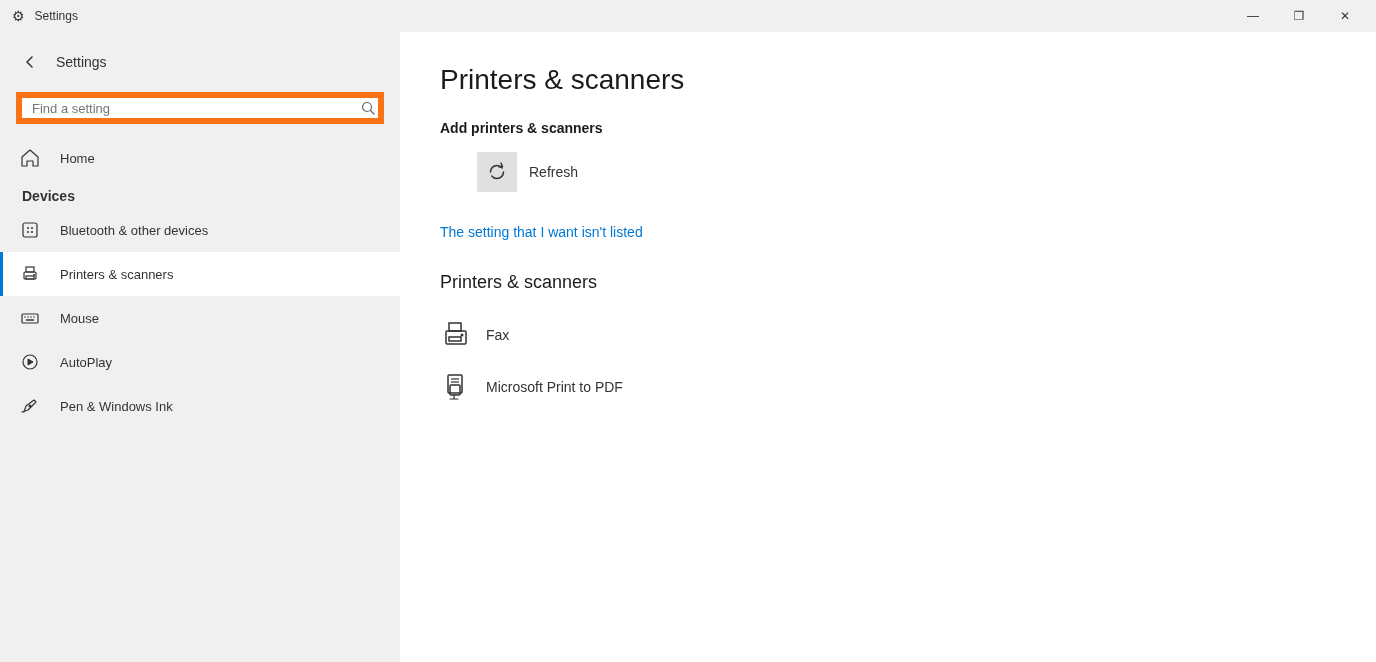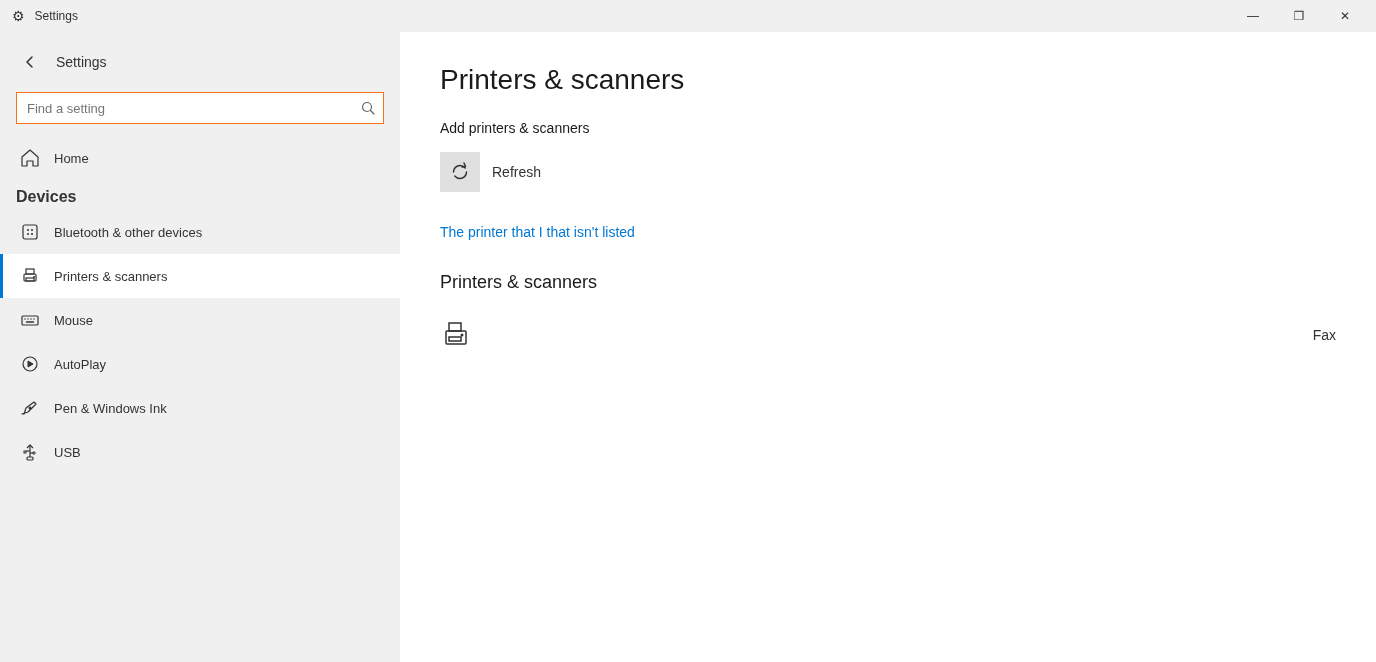--- a/index.html
+++ b/index.html
@@ -39,82 +39,82 @@
       background: none; border: none; cursor: pointer; font-size: 16px;
       color: #333; width: 28px; height: 28px; display: flex; align-items: center; justify-content: center;
     }
     .app-title { font-size: 14px; color: #333; font-weight: 400; }
 
     .search-box {
       margin: 8px 16px 12px 16px;
       position: relative;
     }
     .search-input {
-      width: 100%; padding: 6px 32px 6px 10px; border: 1px solid #f97316;
+      width: 100%; padding: 6px 32px 6px 10px; border: 6px solid #f97316;
       background: white; font-size: 13px; color: #333; outline: none;
       height: 32px;
     }
     .search-icon-btn {
       position: absolute; right: 0; top: 0; width: 32px; height: 32px;
       background: none; border: none; cursor: pointer; display: flex;
       align-items: center; justify-content: center; color: #666;
     }
 
     .section-label {
-      padding: 8px 16px 4px 16px; font-size: 16px; font-weight: 600; color: #333;
+      padding: 8px 16px 4px 16px; font-size: 14px; font-weight: 600; color: #333; margin-left: 6px;
     }
 
     .nav-item {
-      display: flex; align-items: center; gap: 14px;
+      display: flex; align-items: center; gap: 20px;
       padding: 10px 16px 10px 20px; cursor: pointer; font-size: 13px; color: #333;
       position: relative; min-height: 44px;
     }
     .nav-item.active {
       background: white;
       border-left: 3px solid #0078d4;
       padding-left: 17px;
     }
     .nav-item .nav-icon { width: 20px; height: 20px; flex-shrink: 0; display: flex; align-items: center; justify-content: center; }
 
     
     .content {
       flex: 1; background: white; padding: 32px 40px; overflow-y: auto;
     }
 
     .page-title {
       font-size: 28px; font-weight: 300; color: #1a1a1a; margin-bottom: 24px;
     }
 
     .section-title {
-      font-size: 14px; font-weight: 400; color: #1a1a1a; margin-bottom: 16px;
+      font-size: 14px; font-weight: 700; color: #1a1a1a; margin-bottom: 16px;
     }
 
     .refresh-btn {
       display: flex; align-items: center; gap: 12px; background: none;
-      border: none; cursor: pointer; padding: 0; margin-bottom: 32px;
+      border: none; cursor: pointer; padding: 0; margin-bottom: 32px; margin-left: 37px;
     }
     .refresh-icon-box {
       width: 40px; height: 40px; background: #e0e0e0; border: none;
       display: flex; align-items: center; justify-content: center;
       font-size: 18px; color: #333;
     }
     .refresh-label { font-size: 14px; color: #333; }
 
     .printer-link {
       color: #0078d4; font-size: 14px; text-decoration: none; margin-bottom: 32px;
       display: block;
     }
 
     .printers-section-title {
       font-size: 18px; font-weight: 300; color: #1a1a1a; margin-bottom: 16px;
     }
 
     .printer-item {
       display: flex; align-items: center; gap: 14px;
-      padding: 10px 0; cursor: pointer; border-bottom: none; justify-content: space-between;
+      padding: 10px 0; cursor: pointer; border-bottom: none;
     }
     .printer-icon { width: 32px; height: 32px; display: flex; align-items: center; justify-content: center; }
     .printer-name { font-size: 14px; color: #333; }
 
     
     .content::-webkit-scrollbar { width: 6px; }
     .content::-webkit-scrollbar-track { background: transparent; }
     .content::-webkit-scrollbar-thumb { background: #ccc; border-radius: 3px; }
 
     
@@ -221,64 +221,62 @@
     <div class="nav-item">
       <span class="nav-icon">
         <svg width="18" height="18" viewBox="0 0 18 18">
           <path d="M3 15l2-6L13 3l2 2-8 8-6 2z" stroke="#333" stroke-width="1.2" fill="none" stroke-linejoin="round"></path>
           <circle cx="9" cy="9" r="1.5" fill="#333"></circle>
         </svg>
       </span>
       <span>Pen &amp; Windows Ink</span>
     </div>
 
-    <div class="nav-item">
-      <span class="nav-icon">
-        <svg width="18" height="18" viewBox="0 0 18 18">
-          <line x1="9" y1="2" x2="9" y2="14" stroke="#333" stroke-width="1.2"></line>
-          <polyline points="6,5 9,2 12,5" stroke="#333" stroke-width="1.2" fill="none" stroke-linejoin="round"></polyline>
-          <rect x="6" y="14" width="6" height="3" rx="1" stroke="#333" stroke-width="1.2" fill="none"></rect>
-          <line x1="5" y1="8" x2="9" y2="8" stroke="#333" stroke-width="1.2"></line>
-          <rect x="3" y="8" width="2" height="2" stroke="#333" stroke-width="1" fill="none"></rect>
-          <line x1="13" y1="10" x2="9" y2="10" stroke="#333" stroke-width="1.2"></line>
-          <circle cx="13" cy="10" r="1.2" stroke="#333" stroke-width="1" fill="none"></circle>
-        </svg>
-      </span>
-      <span>USB</span>
-    </div>
   </div>
 
   <div class="content">
     <h1 class="page-title">Printers &amp; scanners</h1>
 
     <div class="section-title">Add printers &amp; scanners</div>
 
     <button class="refresh-btn">
       <div class="refresh-icon-box">
         <svg width="20" height="20" viewBox="0 0 20 20">
           <path d="M3.5 10A6.5 6.5 0 0 1 10 3.5c2.1 0 4 1 5.2 2.5" stroke="#333" stroke-width="1.5" fill="none" stroke-linecap="round"></path>
           <path d="M16.5 10A6.5 6.5 0 0 1 10 16.5c-2.1 0-4-1-5.2-2.5" stroke="#333" stroke-width="1.5" fill="none" stroke-linecap="round"></path>
           <polyline points="14,1 15.5,4.5 12,5" stroke="#333" stroke-width="1.5" fill="none" stroke-linejoin="round" stroke-linecap="round"></polyline>
         </svg>
       </div>
       <span class="refresh-label">Refresh</span>
     </button>
 
-    <a class="printer-link" href="#">The printer that I that isn't listed</a>
+    <a class="printer-link" href="#">The setting that I want isn't listed</a>
 
     <div class="printers-section-title">Printers &amp; scanners</div>
 
     <div class="printer-item">
       <span class="printer-icon">
         <svg width="32" height="32" viewBox="0 0 32 32">
           <rect x="6" y="12" width="20" height="13" rx="1" stroke="#333" stroke-width="1.5" fill="none"></rect>
           <rect x="9" y="4" width="12" height="8" stroke="#333" stroke-width="1.5" fill="none"></rect>
           <rect x="9" y="18" width="12" height="4" stroke="#333" stroke-width="1.5" fill="none"></rect>
           <circle cx="22" cy="16" r="1.5" fill="#333"></circle>
         </svg>
       </span>
       <span class="printer-name">Fax</span>
     </div>
 
 
+    <div class="printer-item">
+      <span class="printer-icon">
+        <svg width="32" height="32" viewBox="0 0 32 32">
+          <rect x="8" y="4" width="14" height="18" rx="1" stroke="#333" stroke-width="1.5" fill="none"></rect>
+          <rect x="10" y="14" width="10" height="10" rx="1" stroke="#333" stroke-width="1.5" fill="none"></rect>
+          <line x1="11" y1="8" x2="19" y2="8" stroke="#333" stroke-width="1.2"></line>
+          <line x1="11" y1="11" x2="19" y2="11" stroke="#333" stroke-width="1.2"></line>
+          <path d="M14 24v4M10 28h8" stroke="#333" stroke-width="1.2" stroke-linecap="round"></path>
+        </svg>
+      </span>
+      <span class="printer-name">Microsoft Print to PDF</span>
+    </div>
 
   </div>
 </div>
 
 </body></html>

